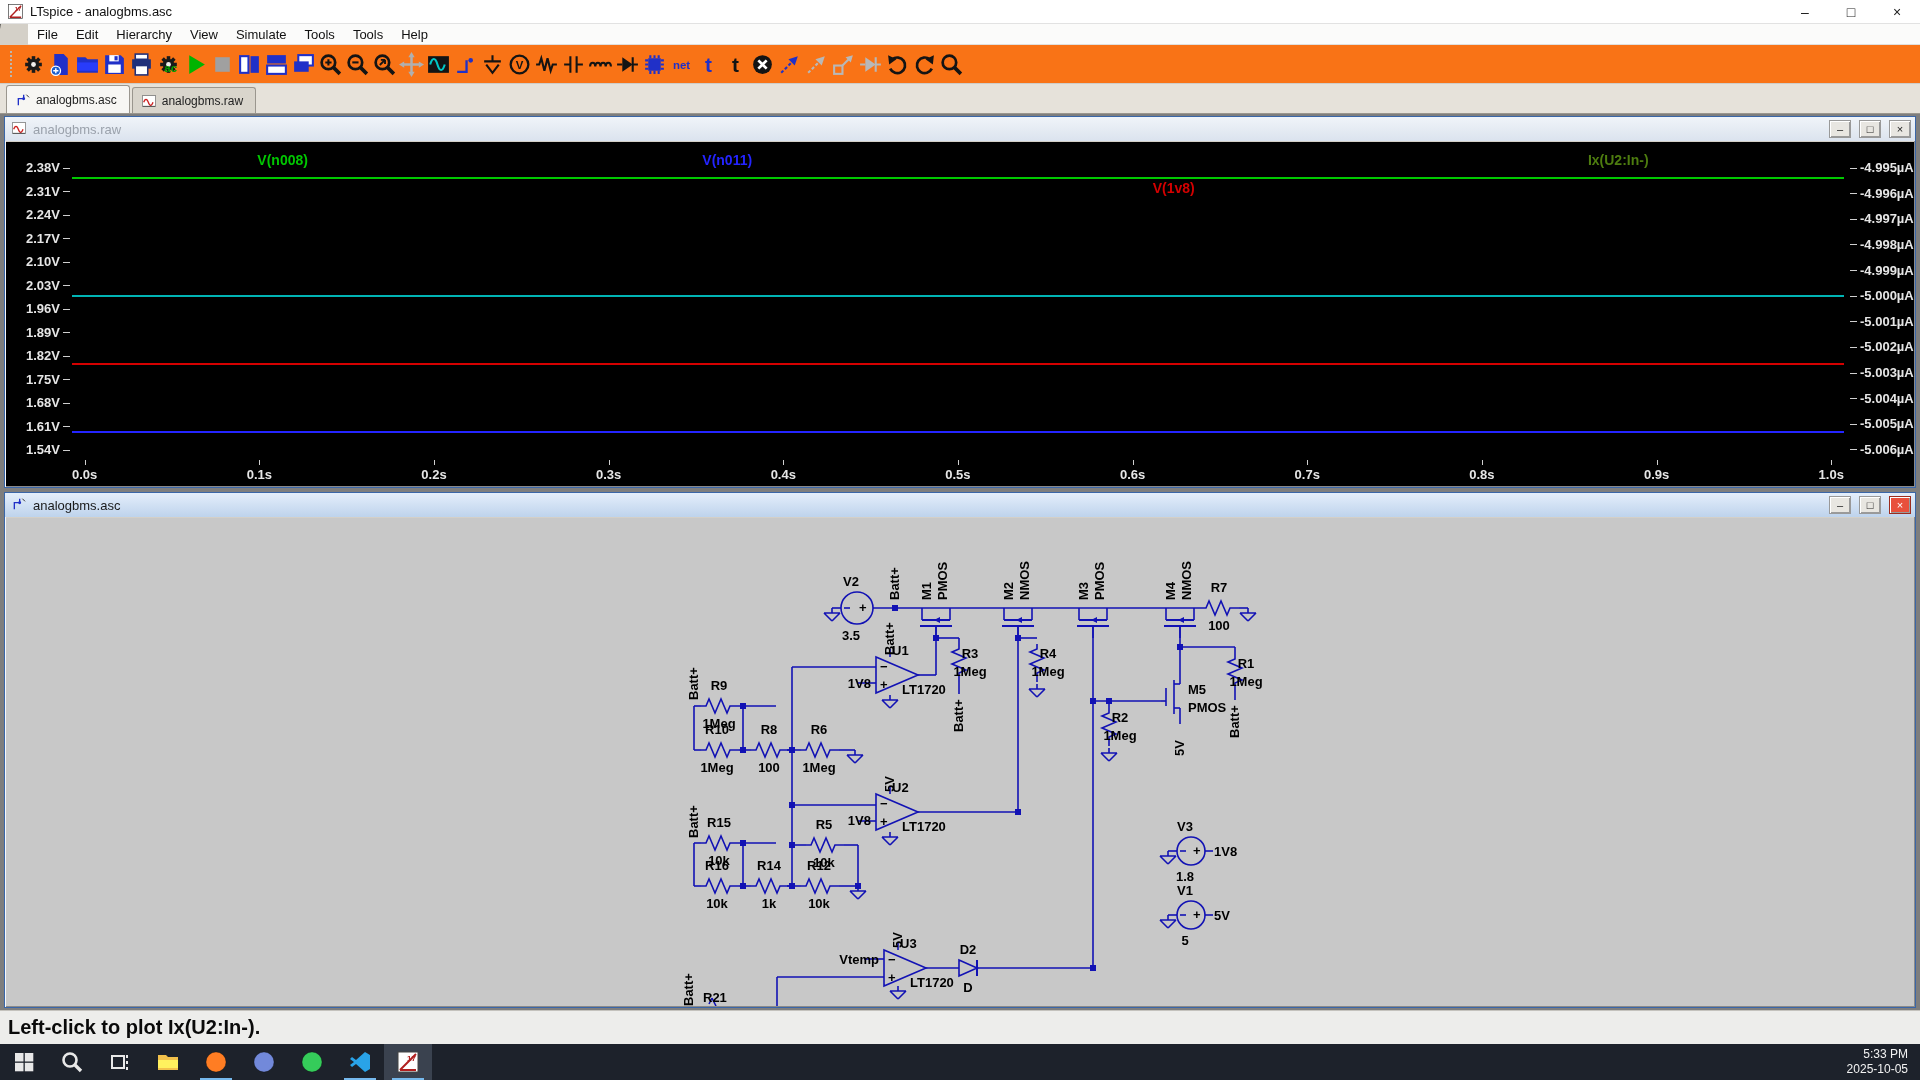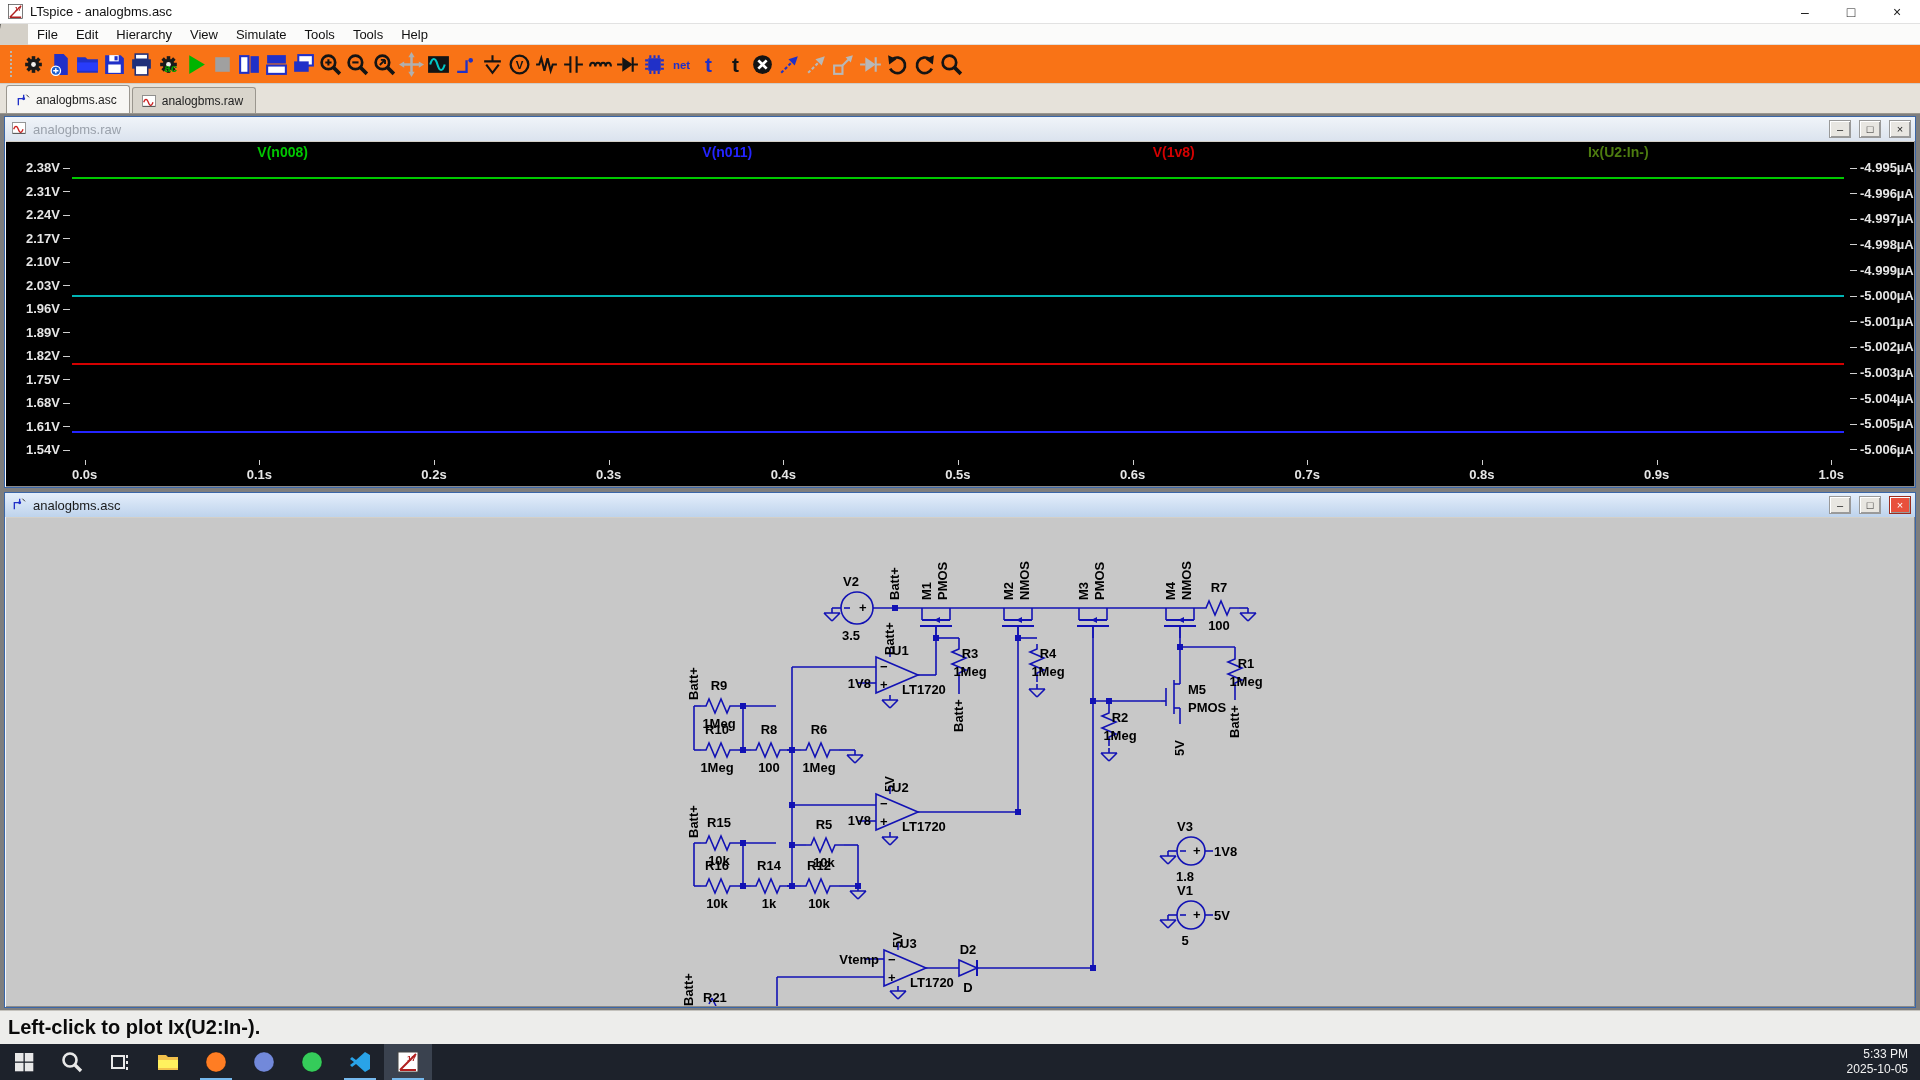--- a/index.html
+++ b/index.html
@@ -44,21 +44,21 @@
   .mdi-title svg { width:16px; height:16px; }
   .mdi-title .t { flex:1; }
   .win-btn { width:22px; height:18px; margin-left:2px; background:#e8e6e1; border:1px solid #999;
     box-shadow: inset 1px 1px 0 #fff, inset -1px -1px 0 #9a9a9a; display:flex; align-items:center;
     justify-content:center; font-size:11px; color:#222; }
   .win-btn.close-red { background:#e8503c; color:#fff; border-color:#9c2c1e; }
 
   
   #wavewin { left:4px; top:2px; width:1912px; height:372px; }
   #waveclient { position:absolute; left:1px; top:25px; right:1px; bottom:1px; background:#000; }
-  .trace-names { position:absolute; left:0; top:2px; width:100%; height:16px; }
+  .trace-names { position:absolute; left:0; top:10px; width:100%; height:16px; }
   .trace-name { position:absolute; transform:translateX(-50%); font-size:14px; font-weight:bold; }
   .yband { position:absolute; top:20px; bottom:30px; width:62px; display:flex; flex-direction:column;
     justify-content:space-between; font-size:13px; font-weight:bold; color:#e6e6e6; }
   .yband.left { left:2px; align-items:flex-end; }
   .yband.right { right:2px; align-items:flex-start; }
   .yband span { display:flex; align-items:center; line-height:12px; }
   .yband.left span::after { content:""; display:inline-block; width:7px; height:1px; background:#cfcfcf; margin-left:3px; }
   .yband.right span::before { content:""; display:inline-block; width:7px; height:1px; background:#cfcfcf; margin-right:3px; }
   .plot-region { position:absolute; left:66px; right:70px; top:20px; bottom:30px; }
   .trace-line { position:absolute; left:0; width:100%; height:2px; }
@@ -383,21 +383,21 @@
             </svg></span>
         <span class="t">analogbms.raw</span>
         <div class="win-btn">–</div>
         <div class="win-btn">□</div>
         <div class="win-btn">×</div>
       </div>
       <div id="waveclient">
         <div class="trace-names" id="tracenames">
             <span class="trace-name" style="left: 14.5%; color: rgb(0, 200, 0);">V(n008)</span>
             <span class="trace-name" style="left: 37.8%; color: rgb(36, 36, 255);">V(n011)</span>
-            <span class="trace-name" style="left: 61.2%; color: rgb(212, 0, 0);">V(1v8)</span>
+            <span class="trace-name" style="left: 61.2%; color: rgb(212, 0, 0); margin-top: 28px;">V(1v8)</span>
             <span class="trace-name" style="left: 84.5%; color: #4d7c0f;">Ix(U2:In-)</span>
           </div>
         <div class="yband left" id="yleft">
             <span>2.38V</span>
             <span>2.31V</span>
             <span>2.24V</span>
             <span>2.17V</span>
             <span>2.10V</span>
             <span>2.03V</span>
             <span>1.96V</span>

